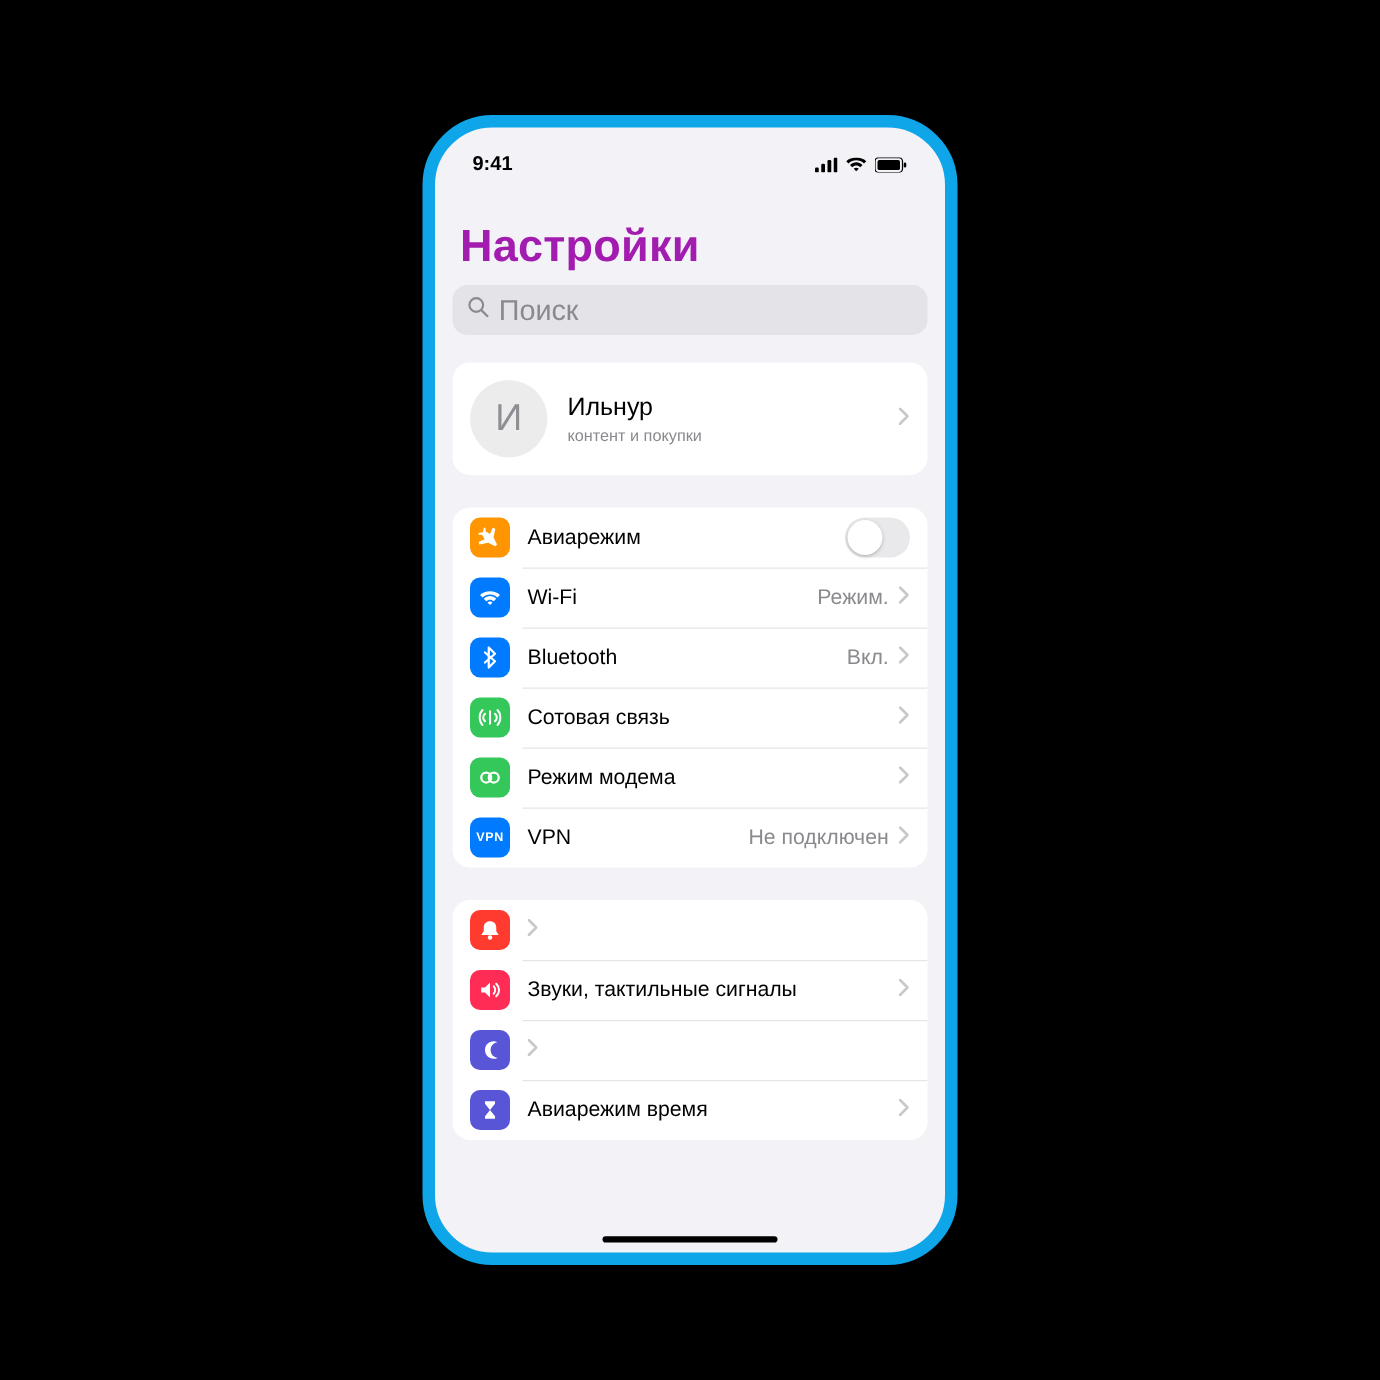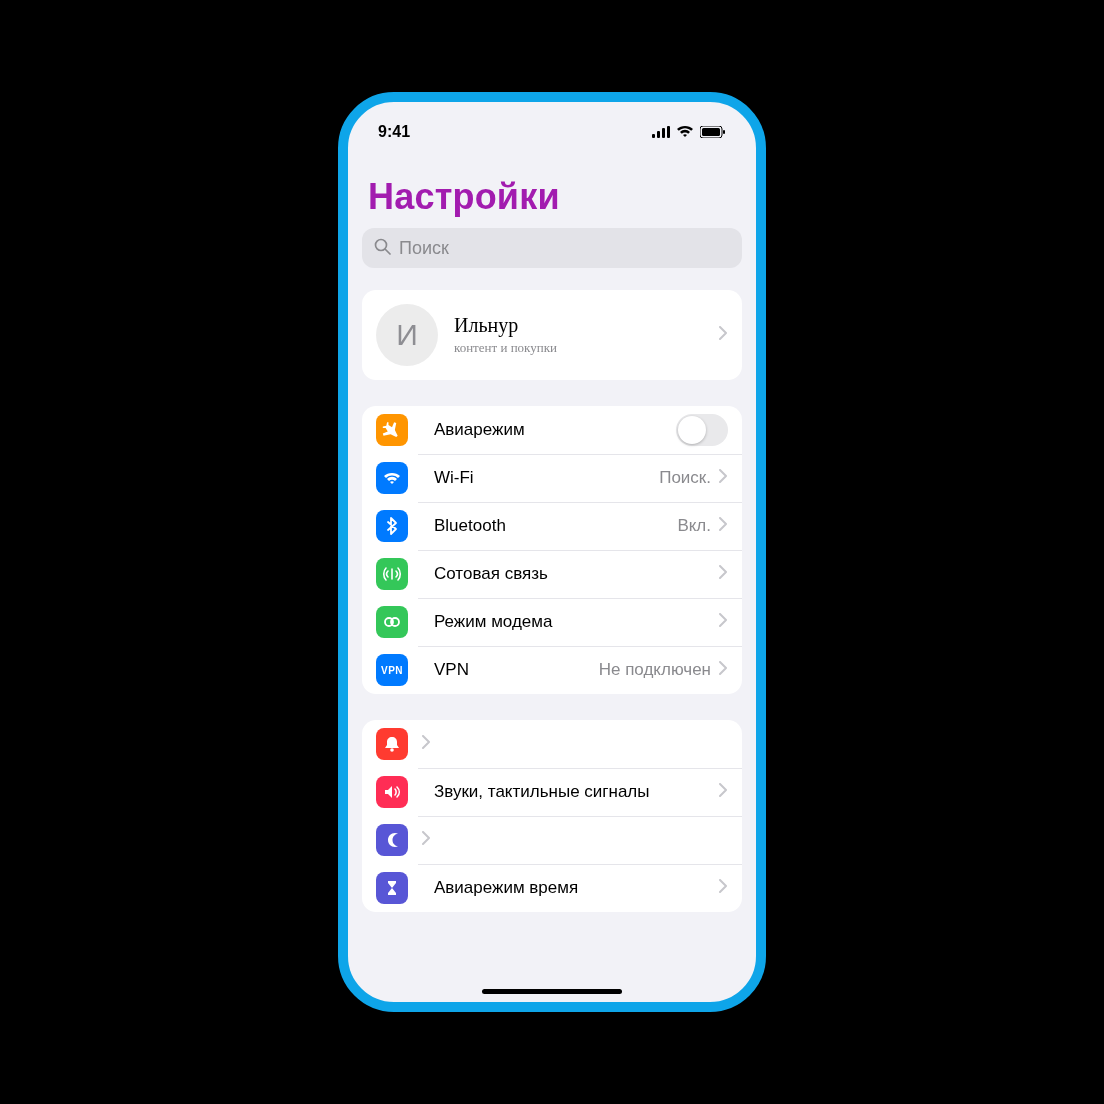--- a/index.html
+++ b/index.html
@@ -49,21 +49,21 @@
   gap: 8px;
   background: #e3e3e8;
   border-radius: 12px;
   height: 40px;
   padding: 0 12px;
   color: #8a8a8e;
   margin: 0 0 22px 0;
 }
 .search input {
   border: none; background: transparent; outline: none;
-  font-size: 18px; color: #333; flex: 1;
+  font-size: 23px; color: #333; flex: 1;
 }
 .search input::placeholder { color: #8a8a8e; }
 .group {
   background: #fff;
   border-radius: 14px;
   margin-bottom: 26px;
   overflow: hidden;
 }
 .row {
   display: flex;
@@ -78,30 +78,30 @@
   height: 1px; background: #e5e5ea;
 }
 .profile-row { padding: 14px 14px; }
 .avatar {
   width: 62px; height: 62px; border-radius: 50%;
   background: #ececec; color: #8e8e93;
   display: flex; align-items: center; justify-content: center;
   font-size: 30px; font-weight: 400;
   margin-right: 16px;
 }
-.profile-text { flex: 1; font-family: Liberation Serif, serif; }
+.profile-text { flex: 1; }
 .profile-name { font-size: 20px; color: #000; line-height: 1.1; }
 .profile-sub { font-size: 13px; color: #8a8a8e; margin-top: 4px; }
 .icon-tile {
   width: 32px; height: 32px; border-radius: 8px;
   display: flex; align-items: center; justify-content: center;
   margin-right: 14px; flex-shrink: 0;
 }
 .icon-tile svg { display: block; }
-.row-label { flex: 1; font-size: 17px; color: #000; margin-left: 12px; }
+.row-label { flex: 1; font-size: 17px; color: #000; }
 .row-value { font-size: 17px; color: #8a8a8e; margin-right: 8px; }
 .chevron { color: #c7c7cc; flex-shrink: 0; }
 .toggle {
   width: 52px; height: 32px; border-radius: 16px;
   background: #e9e9eb; position: relative; flex-shrink: 0;
 }
 .toggle .knob {
   position: absolute; top: 2px; left: 2px;
   width: 28px; height: 28px; border-radius: 50%;
   background: #fff; box-shadow: 0 1px 3px rgba(0,0,0,0.25);
@@ -188,21 +188,21 @@
           </div>
       </div>
 
       <div class="row">
         <div class="icon-tile" style="background:#007aff">
           <svg width="20" height="20" viewBox="0 0 20 20">
               <path d="M10 16 L12 14 C11 13 9 13 8 14 Z M5 11 C8 8 12 8 15 11 L13 13 C11.3 11.3 8.7 11.3 7 13 Z M2 8 C6 4 14 4 18 8 L16 10 C12.7 6.7 7.3 6.7 4 10 Z" fill="#fff"></path>
             </svg>
         </div>
         <div class="row-label">Wi-Fi</div>
-        <div class="row-value">Поиск.</div>
+        <div class="row-value">Режим.</div>
         <span class="chevron"><svg width="9" height="14" viewBox="0 0 9 14">
               <path d="M1 1 L7 7 L1 13" fill="none" stroke="#c7c7cc" stroke-width="2" stroke-linecap="round" stroke-linejoin="round"></path>
             </svg></span>
       </div>
 
       <div class="row">
         <div class="icon-tile" style="background:#007aff">
           <svg width="20" height="20" viewBox="0 0 20 20">
               <path d="M9 2 L9 18 L14 13 L6 6 M9 2 L14 7 L6 14" fill="none" stroke="#fff" stroke-width="1.8" stroke-linejoin="round" stroke-linecap="round"></path>
             </svg>

